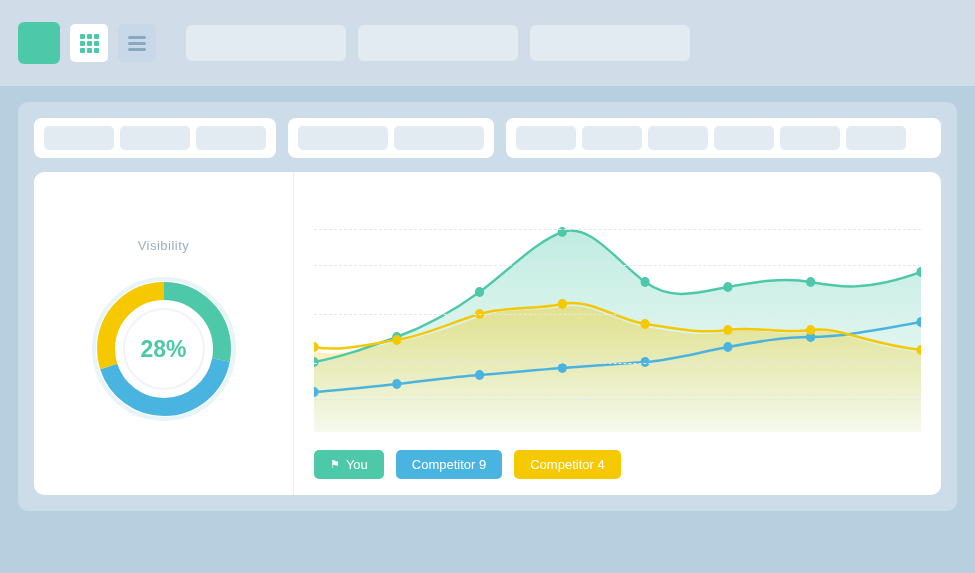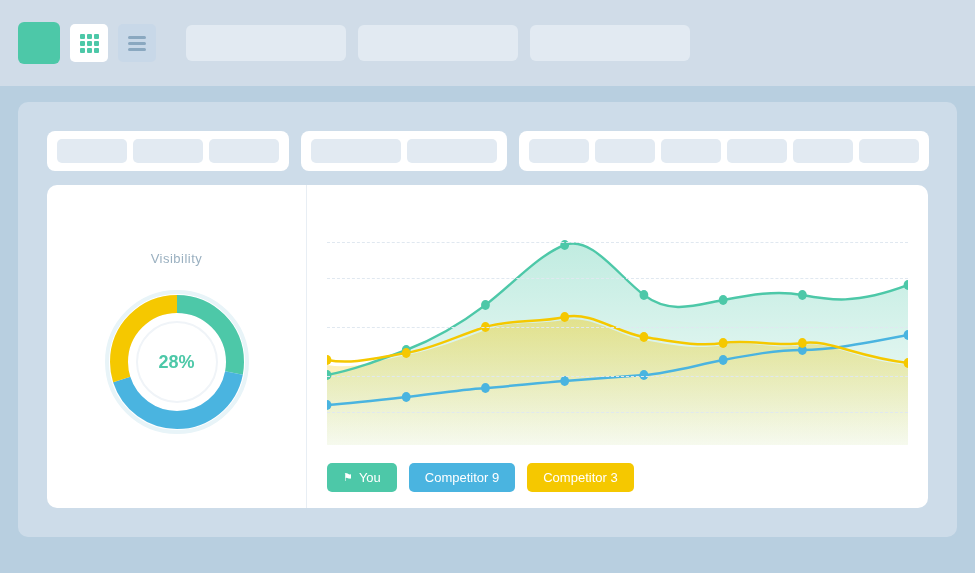--- a/index.html
+++ b/index.html
@@ -55,21 +55,21 @@
       background: #e2eaf2;
       border-radius: 6px;
       height: 36px;
       width: 160px;
     }
 
     .main-content {
       background: #cddce9;
       margin: 14px 18px;
       border-radius: 10px;
-      padding: 29px;
+      padding: 16px;
     }
 
     .filter-row {
       display: flex;
       gap: 12px;
       margin-bottom: 14px;
     }
 
     .filter-group {
       display: flex;
@@ -132,21 +132,21 @@
     .donut-svg {
       width: 160px;
       height: 160px;
     }
 
     .donut-center-text {
       position: absolute;
       top: 50%;
       left: 50%;
       transform: translate(-50%, -50%);
-      font-size: 18px;
+      font-size: 23px;
       font-weight: 600;
       color: #4dc8a8;
     }
 
     .chart-panel {
       flex: 1;
       padding: 20px 20px 16px 20px;
       display: flex;
       flex-direction: column;
       justify-content: space-between;
@@ -376,19 +376,19 @@
 
       <div class="legend-row">
         <button class="legend-btn you">
           <span class="flag-icon">⚑</span>
           <span>You</span>
         </button>
         <button class="legend-btn comp2">
           <span>Competitor 9</span>
         </button>
         <button class="legend-btn comp3">
-          <span>Competitor 3</span>
+          <span>Competitor 4</span>
         </button>
       </div>
     </div>
 
   </div>
 </div>
 
 </body></html>

